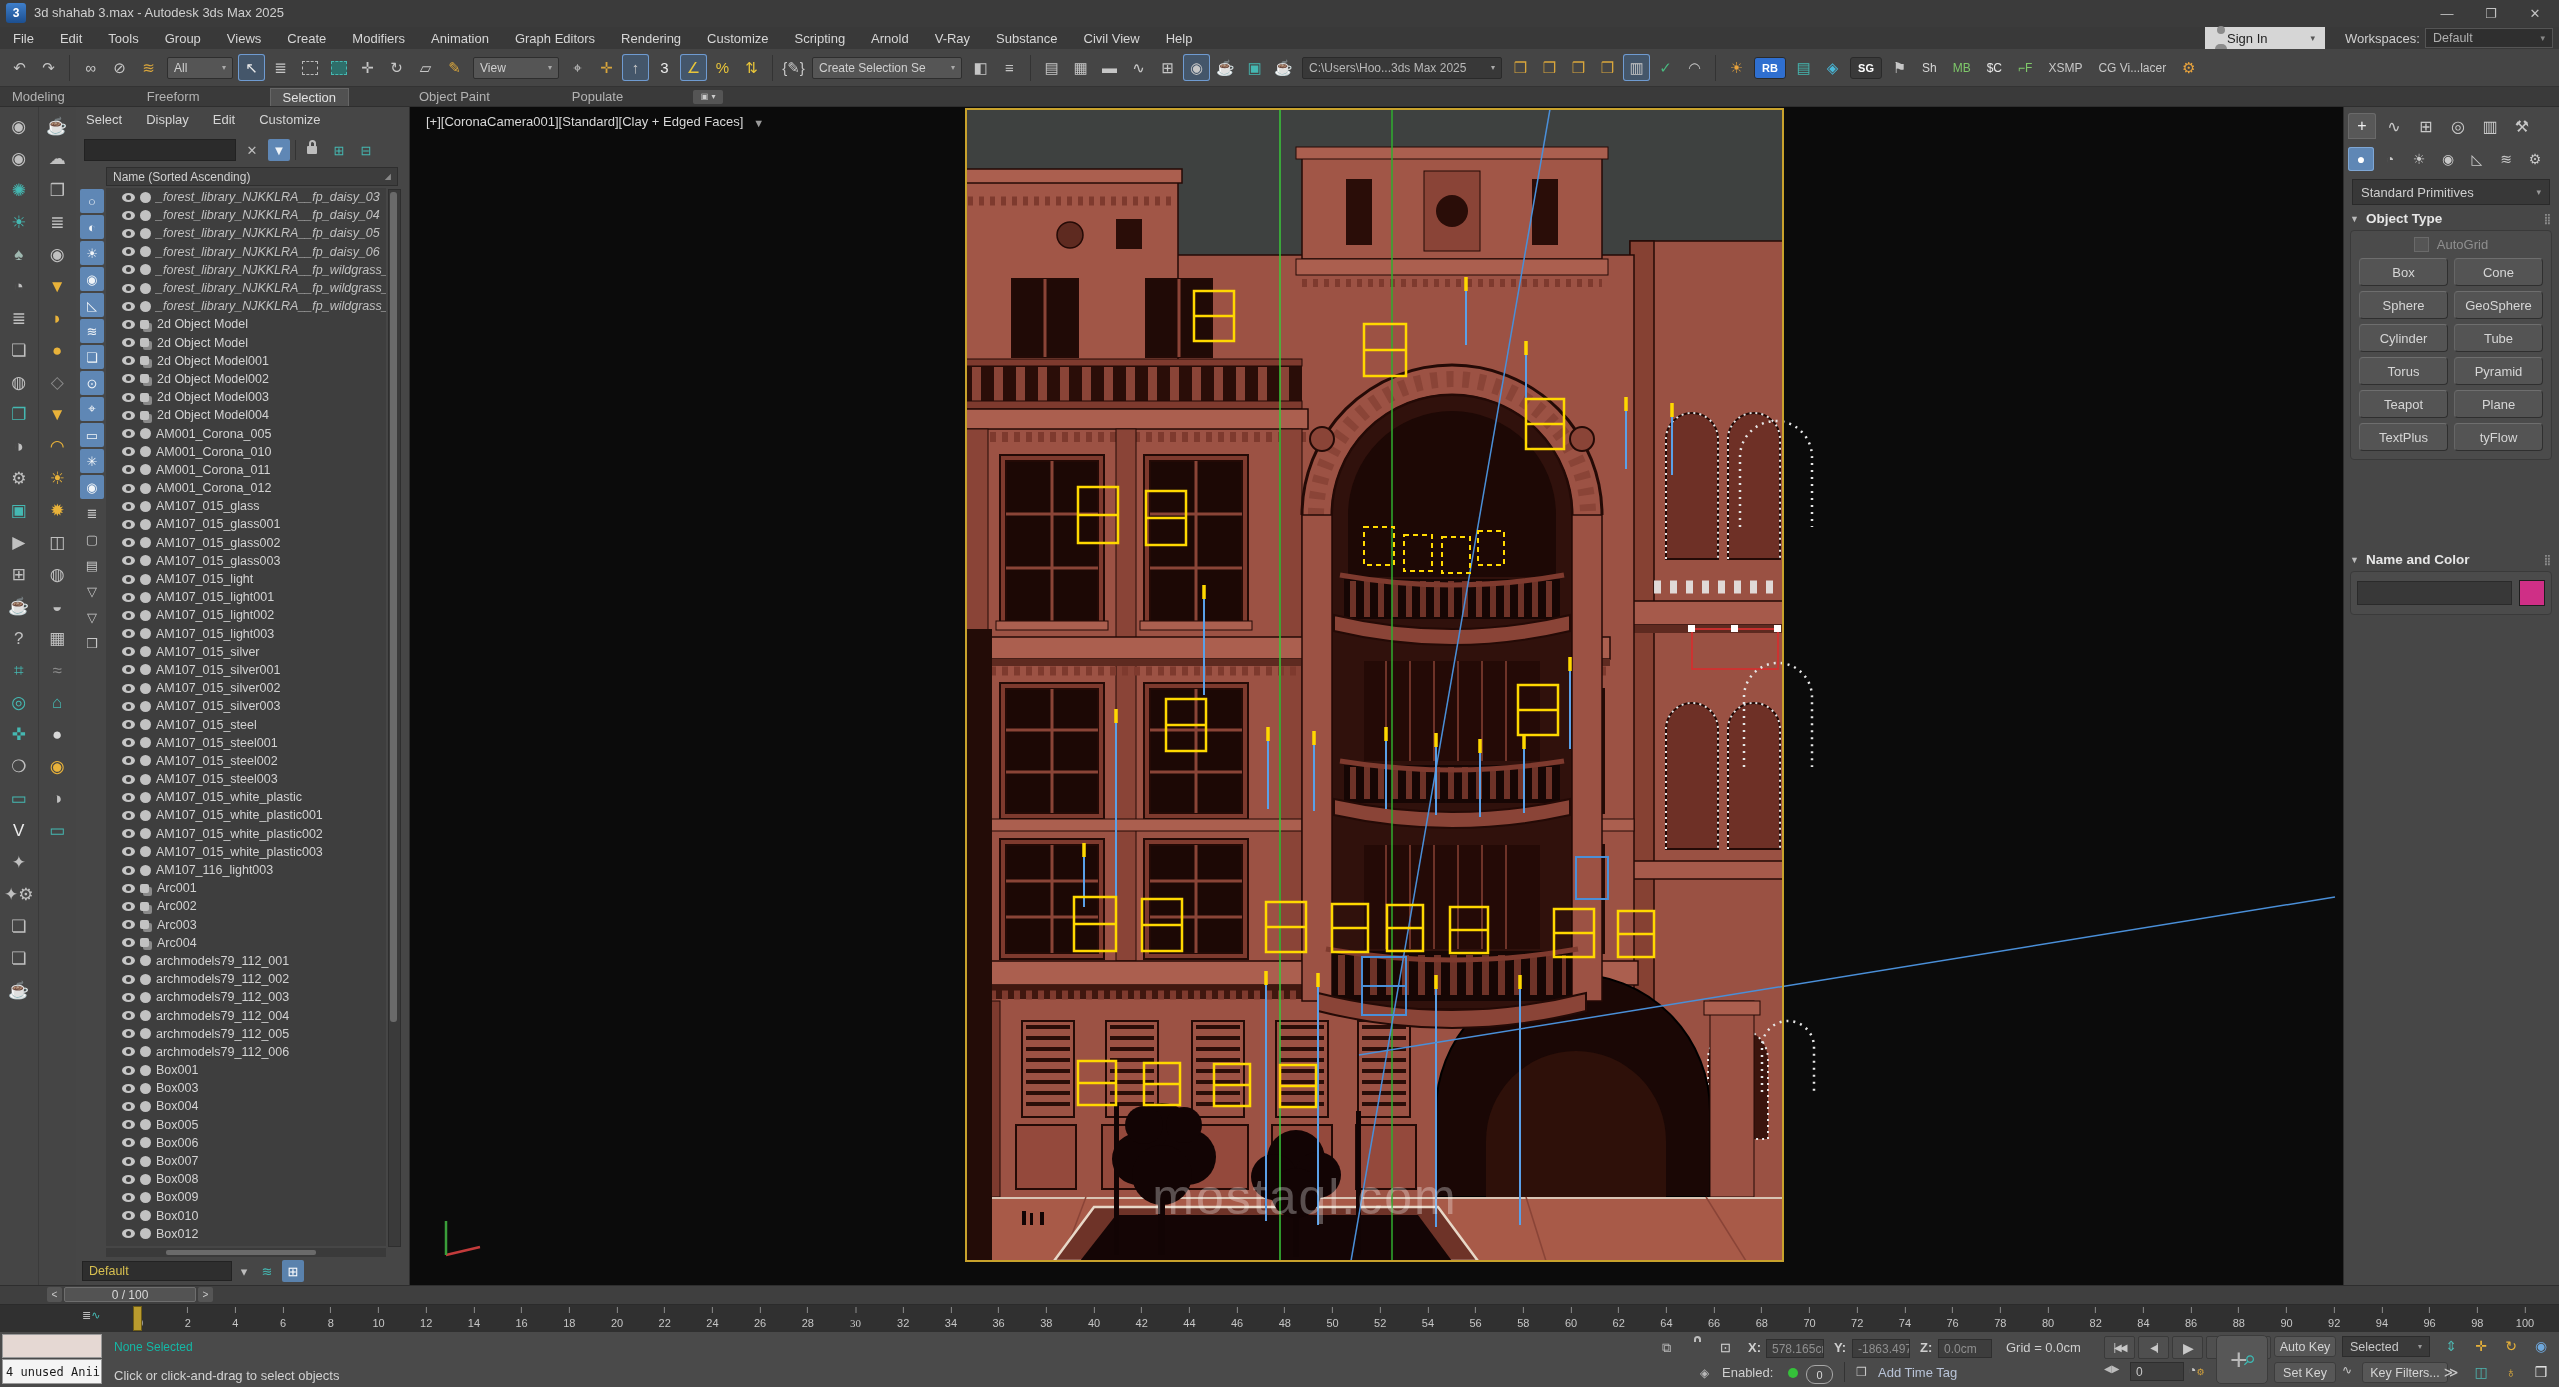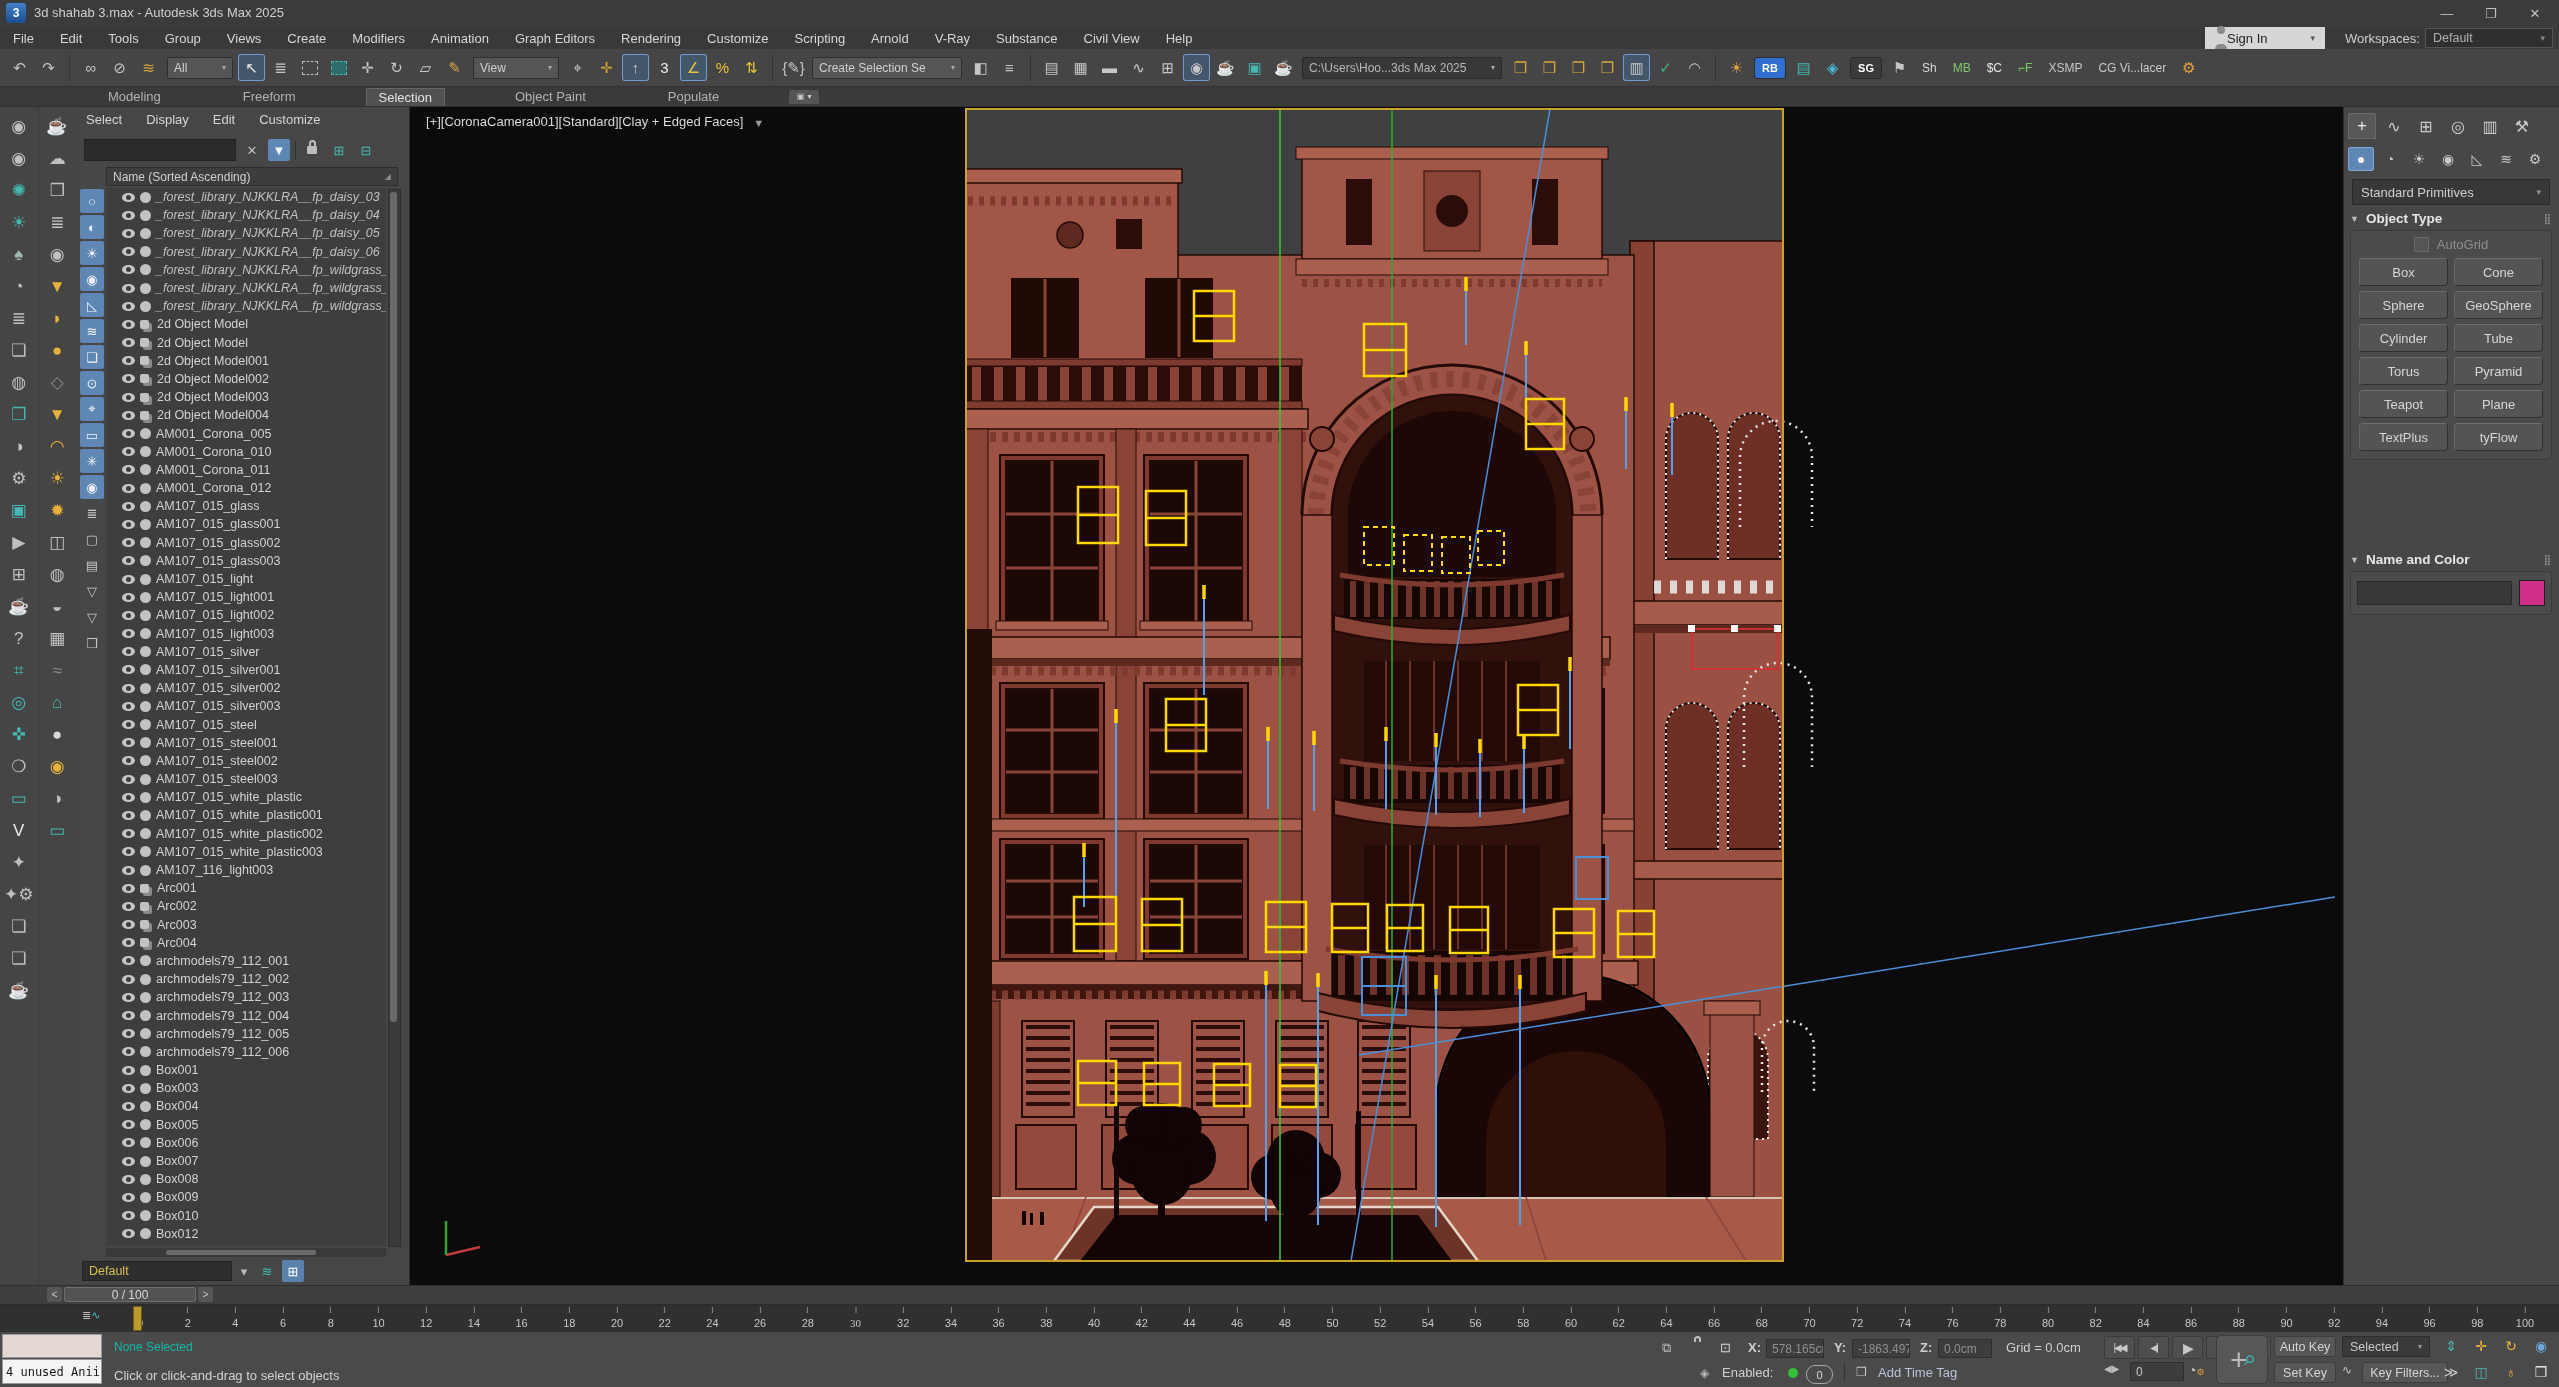--- a/index.html
+++ b/index.html
@@ -34,21 +34,21 @@
     padding:10px 6px;font-size:12px;color:#d0d0d0;box-sizing:border-box;flex:none;margin:0 3px}
   .tbdd .car{margin-left:auto;font-size:8px;color:#aaa;padding-left:6px}
   .tbdd.sunk{background:#383838;border:1px solid #2a2a2a;color:#b8b8b8}
   .tbadge{height:20px;min-width:24px;border-radius:3px;color:#fff;font-size:11px;font-weight:bold;
     display:flex;align-items:center;justify-content:center;padding:0 3px;flex:none;margin:0 2px;border:1px solid #2a2a2a}
   .tbtxt{font-size:12px;color:#c8c8c8;margin:0 7px;flex:none}
   .dashbox{width:14px;height:12px;border:1.5px dashed #b8b8b8;display:block}
   .dashbox.teal{border-color:#45b8b2;background:#2e6e6a}
   
   #ribbon{left:0;top:87px;width:2559px;height:20px;background:#3a3a3a;border-bottom:1px solid #2e2e2e;
-    display:flex;align-items:center;padding-left:96px;box-sizing:border-box;gap:58px}
+    display:flex;align-items:center;box-sizing:border-box;gap:58px}
   .rtab{font-size:13px;color:#b2b2b2;padding:1px 12px}
   .rtab.active{background:#515151;color:#e2e2e2;border:1px solid #666;border-bottom:none}
   #ribmore{width:30px;height:14px;background:#555;border-radius:2px;display:flex;align-items:center;justify-content:center;
     gap:3px;color:#ccc;font-size:8px}
   
   #leftbar{left:0;top:107px;width:76px;height:1178px;background:#454545;border-right:1px solid #333;display:flex}
   .lcol{width:38px;display:flex;flex-direction:column;align-items:center;padding-top:4px;gap:2px}
   .lbi{width:32px;height:30px;display:flex;align-items:center;justify-content:center}
   .lbi span{font-size:17px;color:#c0c0c0;line-height:1}
   
@@ -1442,13 +1442,14 @@
     </div>
   <div class="abs" style="left:2436px;top:29px;display:flex">
       <div class="navico" style="color: rgb(200, 200, 200);">≫</div>
       <div class="navico" style="color: rgb(77, 182, 176);">◫</div>
       <div class="navico" style="color: rgb(232, 178, 58);">♁</div>
       <div class="navico" style="color: rgb(224, 224, 224);">❒</div>
     </div>
 </div>
 
 <div class="abs" id="watermark">
+  <div id="wm-en">mostaql.com</div>
 </div>
 
 </body></html>

